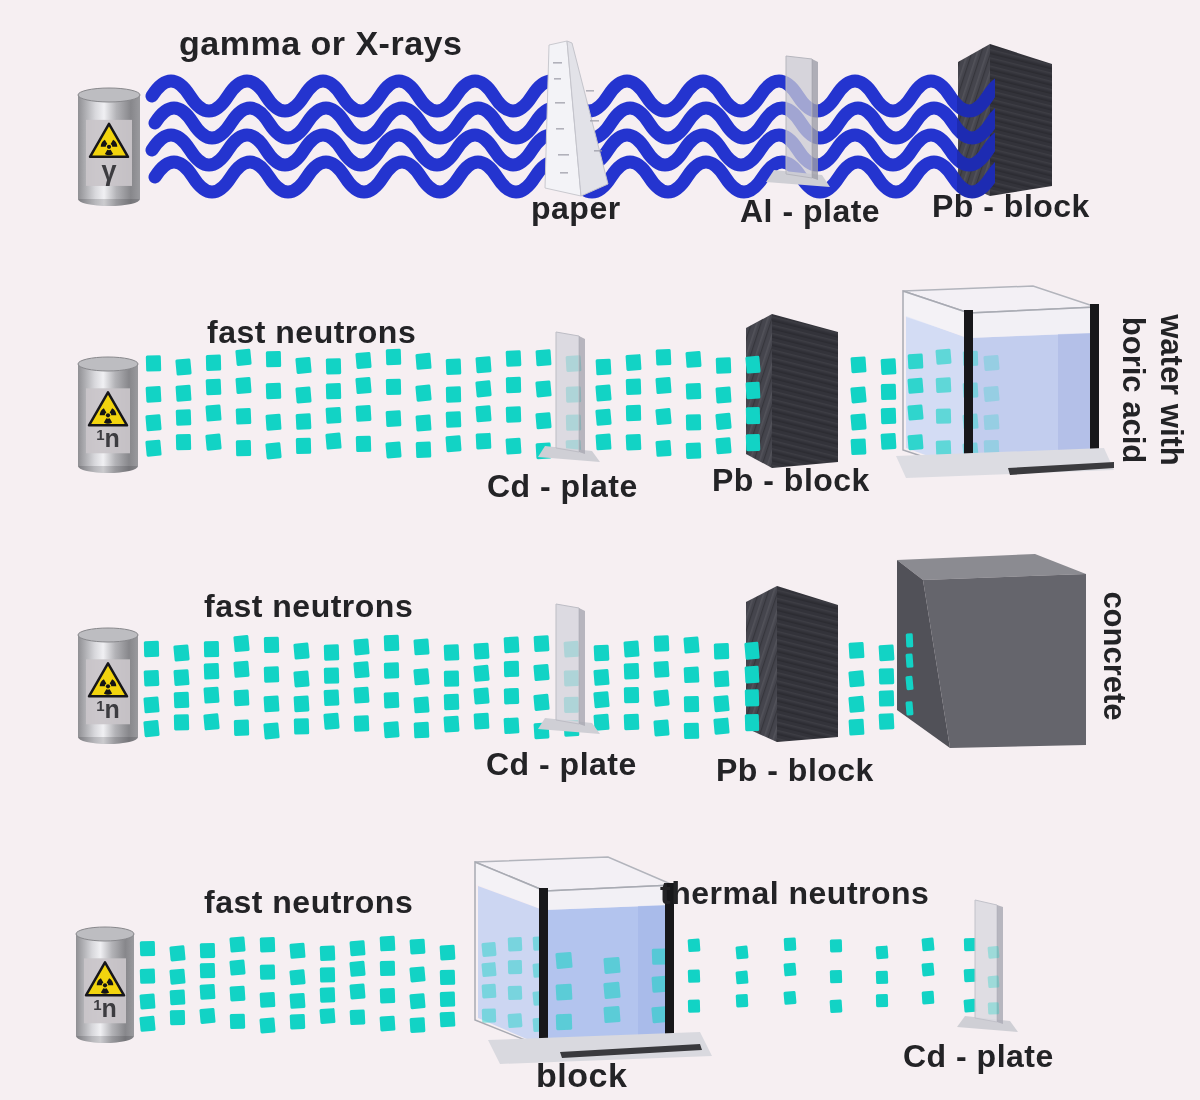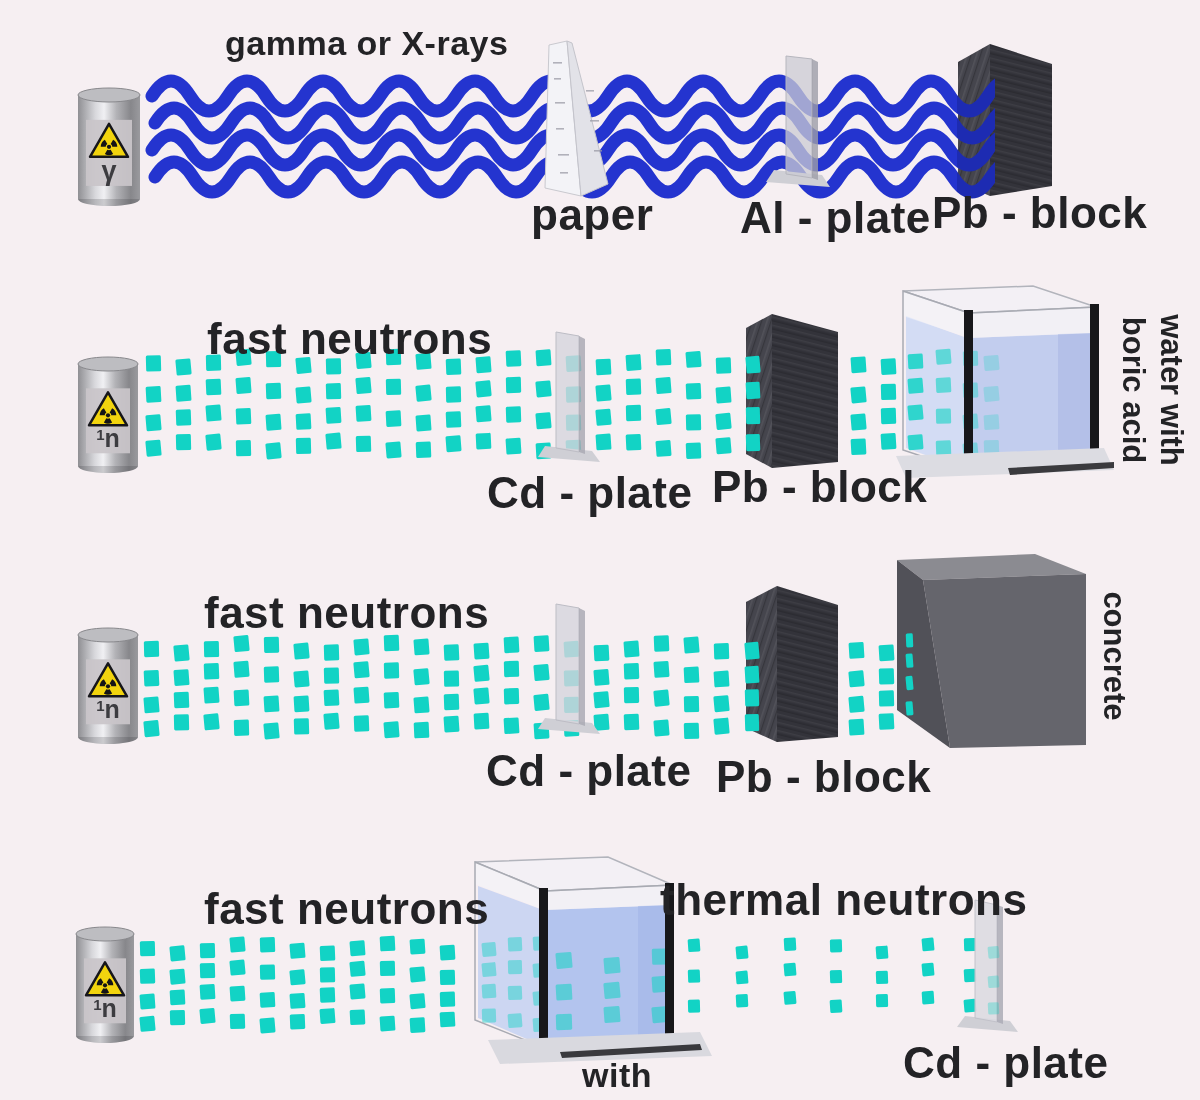--- a/index.html
+++ b/index.html
@@ -1,21 +1,21 @@
 <!DOCTYPE html>
 <html><head>
 <meta charset="utf-8">
 <style>
   html,body{margin:0;padding:0;}
   .scene{position:relative;width:1200px;height:1100px;overflow:hidden;
          font-family:"Liberation Sans",sans-serif;}
   .scene svg{position:absolute;left:0;top:0;}
-  .lbl{position:absolute;font-weight:600;font-size:44px;color:#232326;
+  .lbl{position:absolute;font-weight:600;font-size:32px;color:#232326;
        letter-spacing:.5px;white-space:nowrap;}
-  .lbl.big{font-size:34px;margin-left:46px;}
+  .lbl.big{font-size:34px;}
   .vlabel{position:absolute;font-weight:600;font-size:31px;color:#232326;
           text-align:center;transform:rotate(90deg);white-space:nowrap;
           line-height:38px;}
 </style>
 </head>
 <body>
 
 <div class="scene" style="background: rgb(246, 239, 242);">
 
 <svg id="scene" width="1200" height="1100" viewBox="0 0 1200 1100">
@@ -577,16 +577,16 @@
   <div>boric acid</div>
 </div>
 
 <div class="lbl" style="left:204px;top:588px">fast neutrons</div>
 <div class="lbl" style="left:486px;top:746px">Cd - plate</div>
 <div class="lbl" style="left:716px;top:752px">Pb - block</div>
 <div class="vlabel" style="left:1034px;top:637px;width:160px">concrete</div>
 
 <div class="lbl" style="left:204px;top:884px">fast neutrons</div>
 <div class="lbl" style="left:660px;top:875px">thermal neutrons</div>
-<div class="lbl big" style="left:536px;top:1056px">with</div>
+<div class="lbl big" style="left:536px;top:1056px">block</div>
 <div class="lbl" style="left:903px;top:1038px">Cd - plate</div>
 
 </div>
 
 </body></html>

